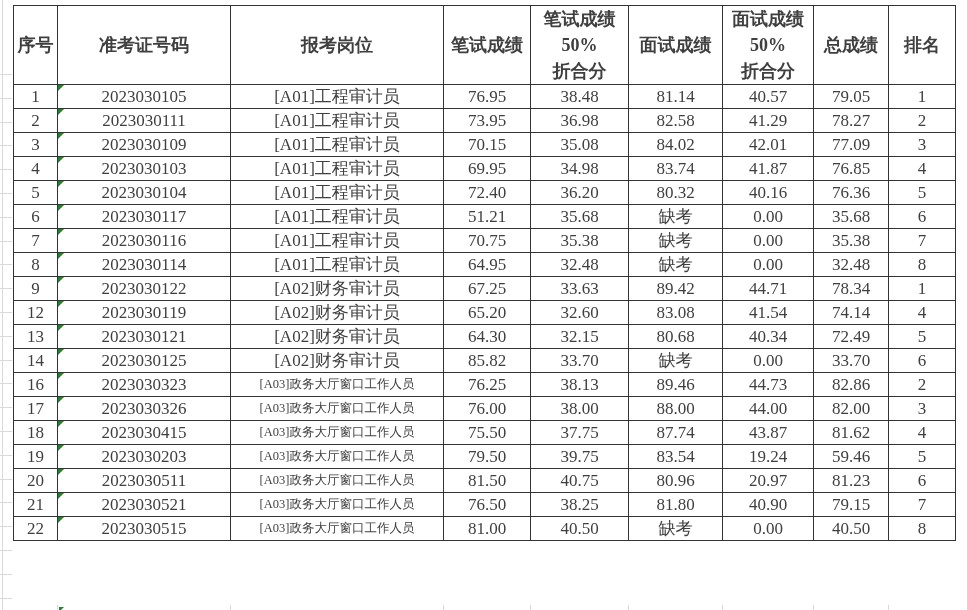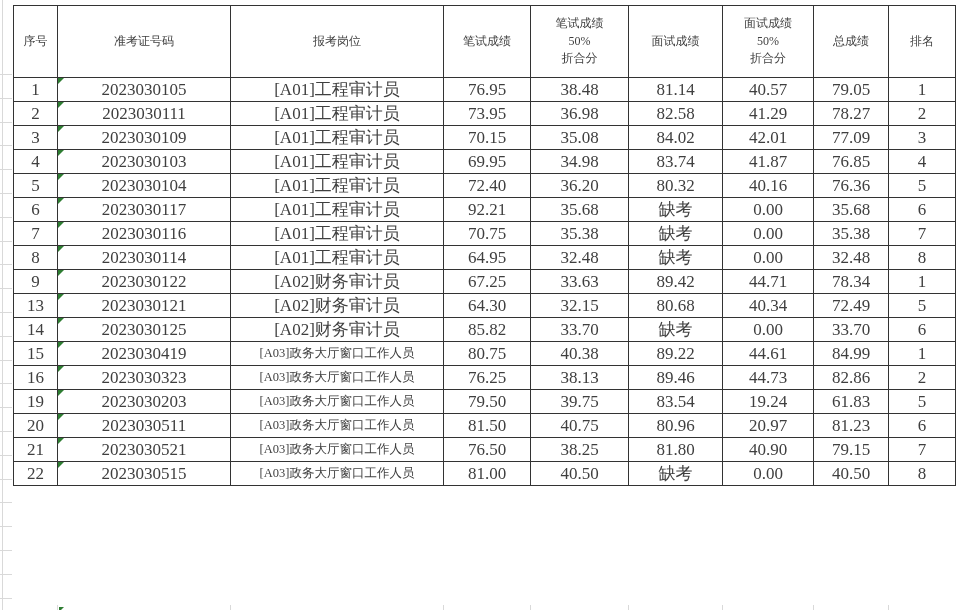--- a/index.html
+++ b/index.html
@@ -26,21 +26,21 @@
   table.score{
     position:absolute;left:13px;top:5px;
     border-collapse:collapse;table-layout:fixed;width:942px;
   }
   table.score th,table.score td{
     border:1px solid var(--border);
     text-align:center;vertical-align:middle;
     padding:0;overflow:hidden;white-space:nowrap;
   }
   table.score th{
-    font-weight:normal;font-size:12px;line-height:1.45;
+    font-weight:bold;font-size:18px;line-height:1.45;
     white-space:pre-line;height:71px;
   }
   table.score td{height:23px;font-size:17px;position:relative;}
   td.cell-position{font-size:15px;}
   td.cell-position.small{font-size:12.5px;letter-spacing:0;}
   td.cell-absent{font-size:15px;}
   .tri{
     position:absolute;left:0;top:0;width:0;height:0;
     border-top:6px solid var(--marker);border-right:6px solid transparent;
   }
@@ -168,21 +168,21 @@
         <td>36.20</td>
         <td>80.32</td>
         <td>40.16</td>
         <td>76.36</td>
         <td>5</td>
       </tr>
       <tr>
         <td>6</td>
         <td>2023030117<span class="tri"></span></td>
         <td class="cell-position">[A01]工程审计员</td>
-        <td>92.21</td>
+        <td>51.21</td>
         <td>35.68</td>
         <td class="cell-absent">缺考</td>
         <td>0.00</td>
         <td>35.68</td>
         <td>6</td>
       </tr>
       <tr>
         <td>7</td>
         <td>2023030116<span class="tri"></span></td>
         <td class="cell-position">[A01]工程审计员</td>
@@ -209,20 +209,31 @@
         <td>2023030122<span class="tri"></span></td>
         <td class="cell-position">[A02]财务审计员</td>
         <td>67.25</td>
         <td>33.63</td>
         <td>89.42</td>
         <td>44.71</td>
         <td>78.34</td>
         <td>1</td>
       </tr>
       <tr>
+        <td>12</td>
+        <td>2023030119<span class="tri"></span></td>
+        <td class="cell-position">[A02]财务审计员</td>
+        <td>65.20</td>
+        <td>32.60</td>
+        <td>83.08</td>
+        <td>41.54</td>
+        <td>74.14</td>
+        <td>4</td>
+      </tr>
+      <tr>
         <td>13</td>
         <td>2023030121<span class="tri"></span></td>
         <td class="cell-position">[A02]财务审计员</td>
         <td>64.30</td>
         <td>32.15</td>
         <td>80.68</td>
         <td>40.34</td>
         <td>72.49</td>
         <td>5</td>
       </tr>
@@ -231,50 +242,61 @@
         <td>2023030125<span class="tri"></span></td>
         <td class="cell-position">[A02]财务审计员</td>
         <td>85.82</td>
         <td>33.70</td>
         <td class="cell-absent">缺考</td>
         <td>0.00</td>
         <td>33.70</td>
         <td>6</td>
       </tr>
       <tr>
-        <td>15</td>
-        <td>2023030419<span class="tri"></span></td>
-        <td class="cell-position small">[A03]政务大厅窗口工作人员</td>
-        <td>80.75</td>
-        <td>40.38</td>
-        <td>89.22</td>
-        <td>44.61</td>
-        <td>84.99</td>
-        <td>1</td>
-      </tr>
-      <tr>
         <td>16</td>
         <td>2023030323<span class="tri"></span></td>
         <td class="cell-position small">[A03]政务大厅窗口工作人员</td>
         <td>76.25</td>
         <td>38.13</td>
         <td>89.46</td>
         <td>44.73</td>
         <td>82.86</td>
         <td>2</td>
       </tr>
       <tr>
+        <td>17</td>
+        <td>2023030326<span class="tri"></span></td>
+        <td class="cell-position small">[A03]政务大厅窗口工作人员</td>
+        <td>76.00</td>
+        <td>38.00</td>
+        <td>88.00</td>
+        <td>44.00</td>
+        <td>82.00</td>
+        <td>3</td>
+      </tr>
+      <tr>
+        <td>18</td>
+        <td>2023030415<span class="tri"></span></td>
+        <td class="cell-position small">[A03]政务大厅窗口工作人员</td>
+        <td>75.50</td>
+        <td>37.75</td>
+        <td>87.74</td>
+        <td>43.87</td>
+        <td>81.62</td>
+        <td>4</td>
+      </tr>
+      <tr>
         <td>19</td>
         <td>2023030203<span class="tri"></span></td>
         <td class="cell-position small">[A03]政务大厅窗口工作人员</td>
         <td>79.50</td>
         <td>39.75</td>
         <td>83.54</td>
         <td>19.24</td>
-        <td>61.83</td>
+        <td>59.46</td>
         <td>5</td>
       </tr>
       <tr>
         <td>20</td>
         <td>2023030511<span class="tri"></span></td>
         <td class="cell-position small">[A03]政务大厅窗口工作人员</td>
         <td>81.50</td>
         <td>40.75</td>
         <td>80.96</td>
         <td>20.97</td>

